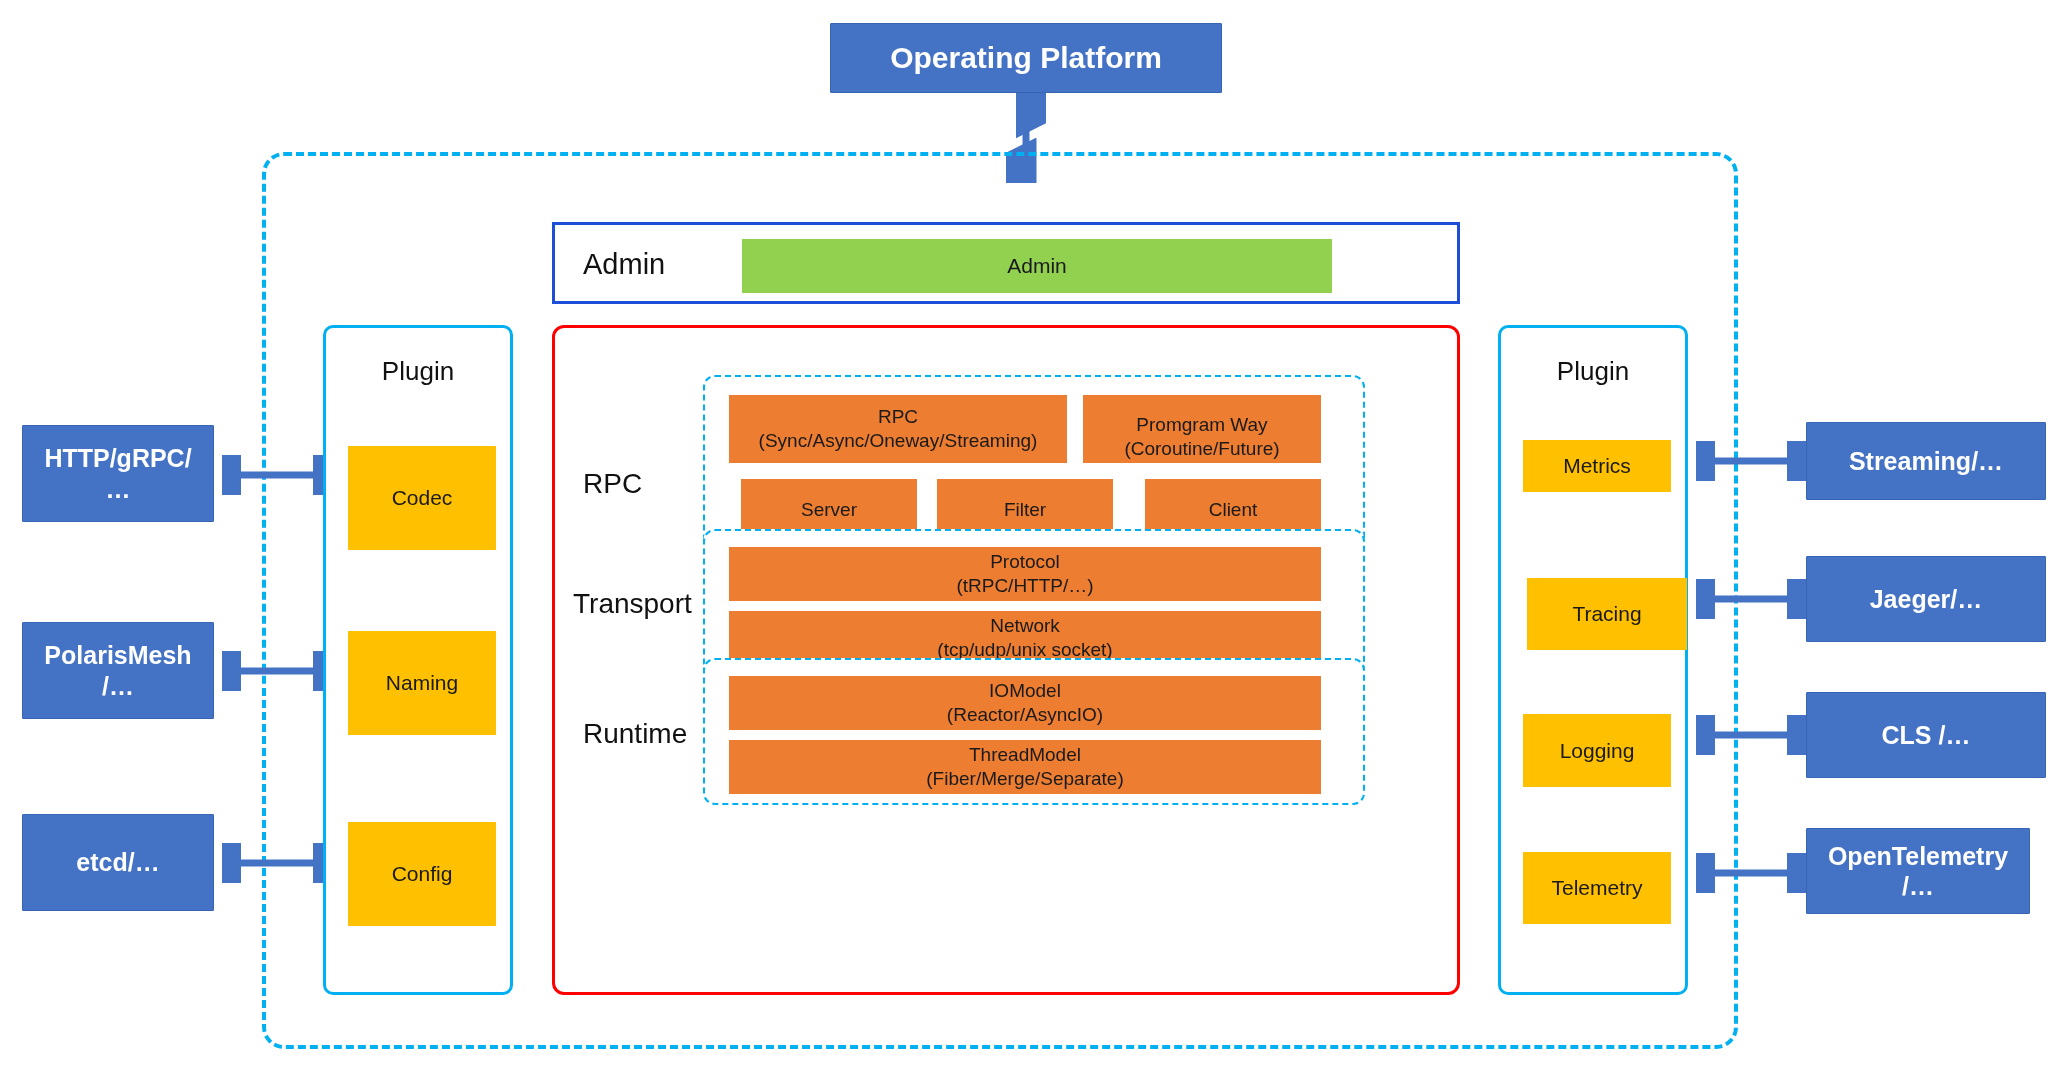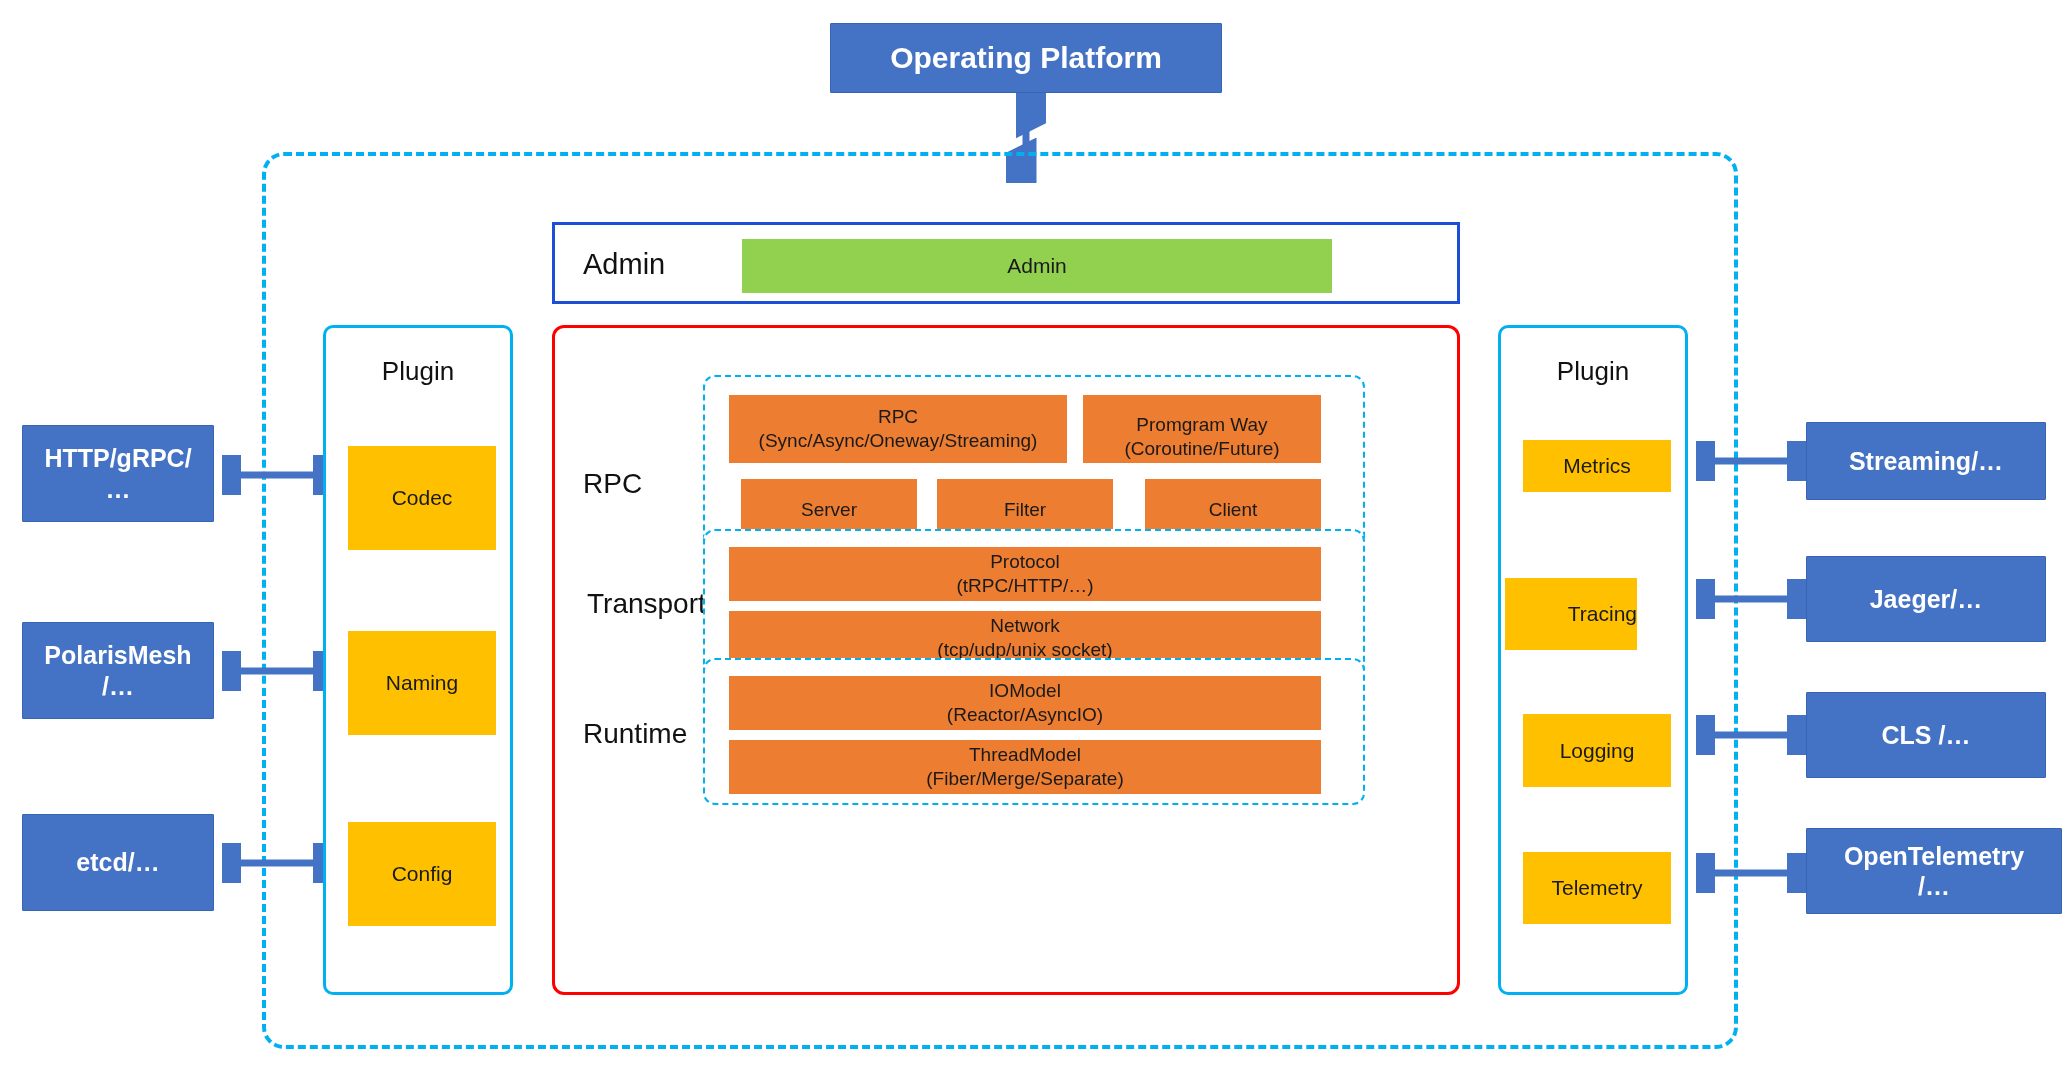--- a/index.html
+++ b/index.html
@@ -215,21 +215,21 @@
         <span style="white-space:pre-line;" id="core-0-2">Server</span>
       </div>
       <div class="abs orange-box" style="left:232px; top:102px; width:176px; height:62px;">
         <span style="white-space:pre-line;" id="core-0-3">Filter</span>
       </div>
       <div class="abs orange-box" style="left:440px; top:102px; width:176px; height:62px;">
         <span style="white-space:pre-line;" id="core-0-4">Client</span>
       </div>
     </div>
 
-    <div class="row-label" style="left:32px; top:260px;">Transport</div>
+    <div class="row-label" style="left:18px; top:260px;">Transport</div>
     <div class="abs dashed-group" style="left:148px; top:201px; width:662px; height:147px;">
       <div class="abs orange-box" style="left:24px; top:16px; width:592px; height:54px;">
         <span style="white-space:pre-line;" id="core-1-0">Protocol
 (tRPC/HTTP/…)</span>
       </div>
       <div class="abs orange-box" style="left:24px; top:80px; width:592px; height:54px;">
         <span style="white-space:pre-line;" id="core-1-1">Network
 (tcp/udp/unix socket)</span>
       </div>
     </div>
@@ -245,21 +245,21 @@
 (Fiber/Merge/Separate)</span>
       </div>
     </div>
   </div>
 
   <div class="abs plugin-col" style="left:1498px; top:325px; width:190px; height:670px;">
     <div class="plugin-title" style="top:28px;">Plugin</div>
     <div class="abs yellow-box" style="left:22px; top:112px; width:148px; height:52px;">
       <span>Metrics</span>
     </div>
-    <div class="abs yellow-box" style="left:4px; top:250px; width:132px; height:72px;justify-content:flex-end;">
+    <div class="abs yellow-box" style="left:26px; top:250px; width:160px; height:72px;">
       <span>Tracing</span>
     </div>
     <div class="abs yellow-box" style="left:22px; top:386px; width:148px; height:73px;">
       <span>Logging</span>
     </div>
     <div class="abs yellow-box" style="left:22px; top:524px; width:148px; height:72px;">
       <span>Telemetry</span>
     </div>
   </div>
 
@@ -278,18 +278,18 @@
 
   <div class="abs blue-box side-box" style="left:1806px; top:422px; width:240px; height:78px;">
     <span style="white-space:pre-line;" id="ext-r-0">Streaming/…</span>
   </div>
   <div class="abs blue-box side-box" style="left:1806px; top:556px; width:240px; height:86px;">
     <span style="white-space:pre-line;" id="ext-r-1">Jaeger/…</span>
   </div>
   <div class="abs blue-box side-box" style="left:1806px; top:692px; width:240px; height:86px;">
     <span style="white-space:pre-line;" id="ext-r-2">CLS /…</span>
   </div>
-  <div class="abs blue-box side-box" style="left:1806px; top:828px; width:256px; height:86px;">
+  <div class="abs blue-box side-box" style="left:1806px; top:828px; width:224px; height:86px;">
     <span style="white-space:pre-line;" id="ext-r-3">OpenTelemetry
 /…</span>
   </div>
 
 </div>
 
 </body></html>

